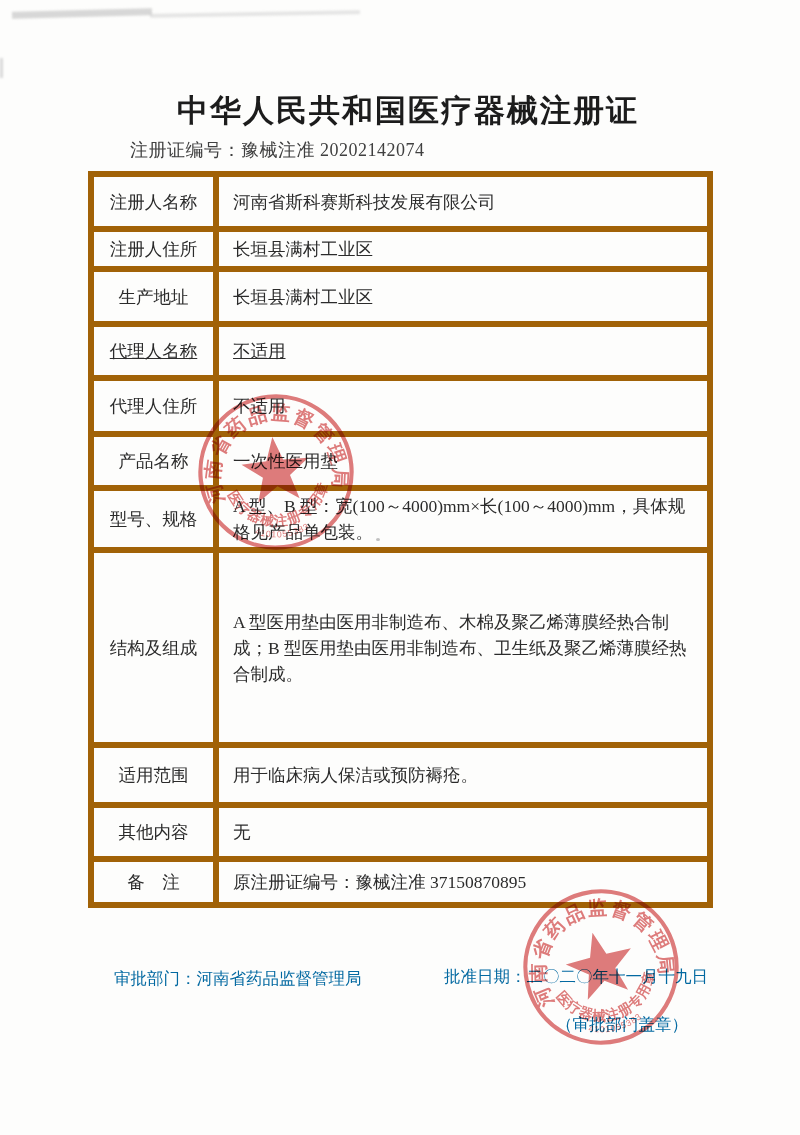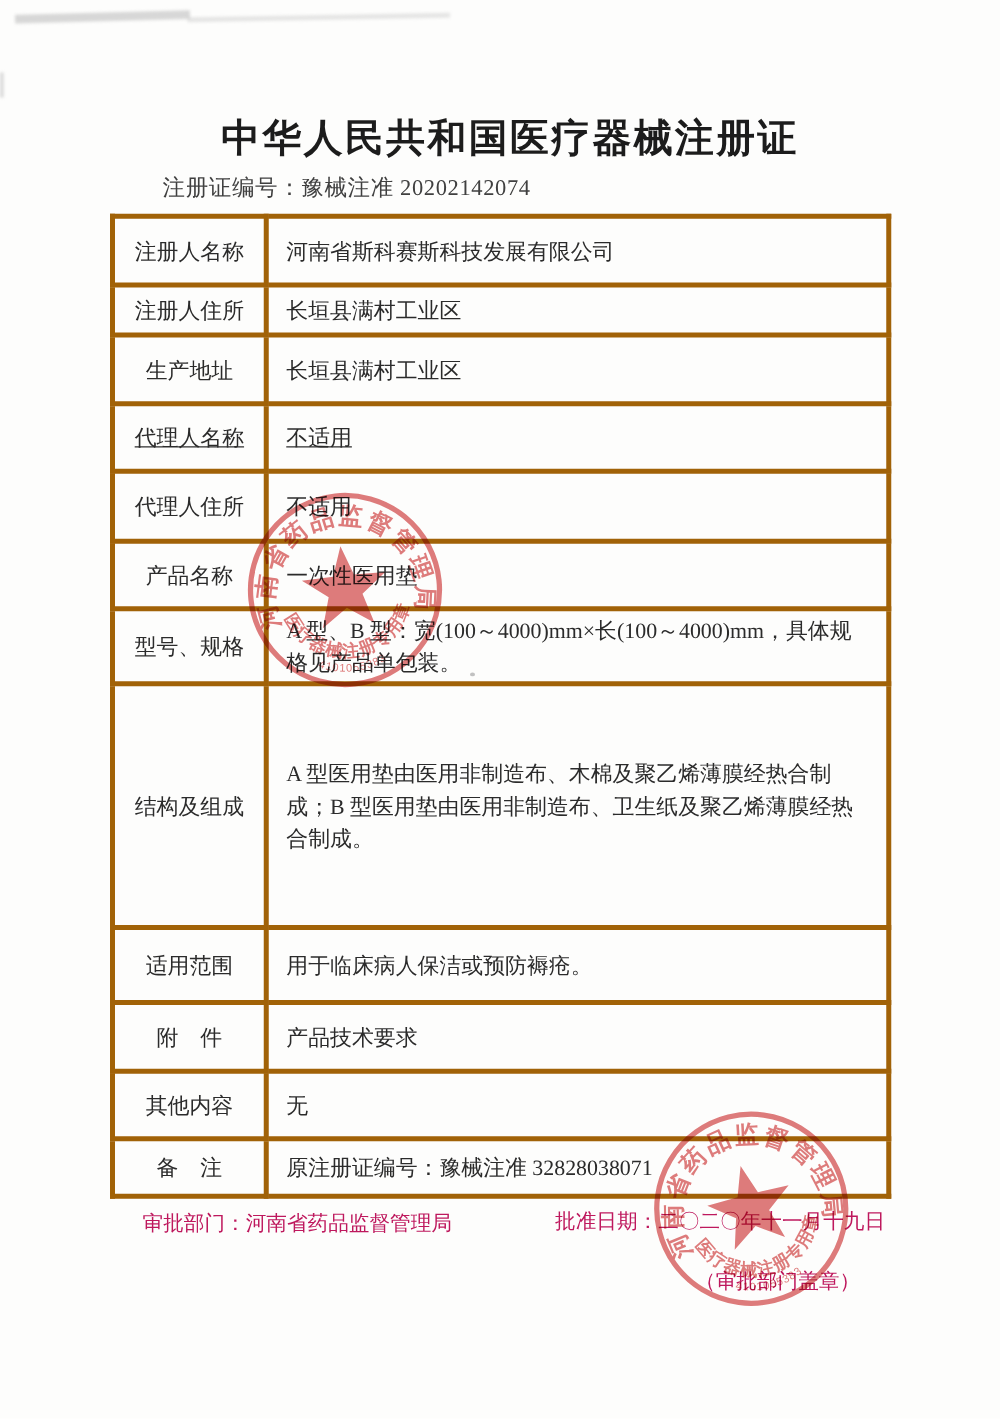--- a/index.html
+++ b/index.html
@@ -23,27 +23,27 @@
   .regno {
     position:absolute; top:138px; left:130px; font-size:18px; color:#404040;
     letter-spacing:0.5px;
   }
 
   table.cert {
     position:absolute; top:171px; left:88px; width:625px;
     border-collapse:collapse; table-layout:fixed;
   }
   table.cert td {
-    border:4px solid #a16207; font-size:17.5px; color:#2b2b2b;
+    border:6px solid #a16207; font-size:17.5px; color:#2b2b2b;
     vertical-align:middle;
   }
   td.lab { width:111px; text-align:center; padding:0 4px; }
   td.val { padding:2px 14px; line-height:26px; }
 
-  .footer-line { position:absolute; font-size:16.5px; color:#be185d; }
+  .footer-line { position:absolute; font-size:16.5px; color:#0369a1; }
   .f-dept { left:114px; top:968px; }
   .f-date { left:444px; top:966px; }
   .f-valid { left:468px; top:992px; }
   .f-seal { left:556px; top:1014px; }
 
   .stamp {
     position:absolute; width:168px; height:168px;
     opacity:.82; mix-blend-mode:multiply; pointer-events:none;
   }
   .stamp-top { left:192px; top:388px; transform:rotate(-6deg); }
@@ -94,31 +94,27 @@
           <td class="val">A 型、B 型：宽(100～4000)mm×长(100～4000)mm，具体规格见产品单包装。</td>
         </tr>
         <tr style="height: 195px;">
           <td class="lab">结构及组成</td>
           <td class="val">A 型医用垫由医用非制造布、木棉及聚乙烯薄膜经热合制成；B 型医用垫由医用非制造布、卫生纸及聚乙烯薄膜经热合制成。</td>
         </tr>
         <tr style="height: 60px;">
           <td class="lab">适用范围</td>
           <td class="val">用于临床病人保洁或预防褥疮。</td>
         </tr>
-        <tr style="height: 55px;">
-          <td class="lab">附　件</td>
-          <td class="val">产品技术要求</td>
-        </tr>
         <tr style="height: 54px;">
           <td class="lab">其他内容</td>
           <td class="val">无</td>
         </tr>
         <tr style="height: 46px;">
           <td class="lab">备　注</td>
-          <td class="val">原注册证编号：豫械注准 32828038071</td>
+          <td class="val">原注册证编号：豫械注准 37150870895</td>
         </tr>
       </tbody>
   </table>
 
   <div class="footer-line f-dept">审批部门：河南省药品监督管理局</div>
   <div class="footer-line f-date">批准日期：二〇二〇年十一月十九日</div>
   <div class="footer-line f-seal">（审批部门盖章）</div>
 
   <div class="stamp stamp-top"><svg viewBox="-100 -100 200 200" xmlns="http://www.w3.org/2000/svg">
         <circle r="90" fill="none" stroke="#d85f5f" stroke-width="5"></circle>

